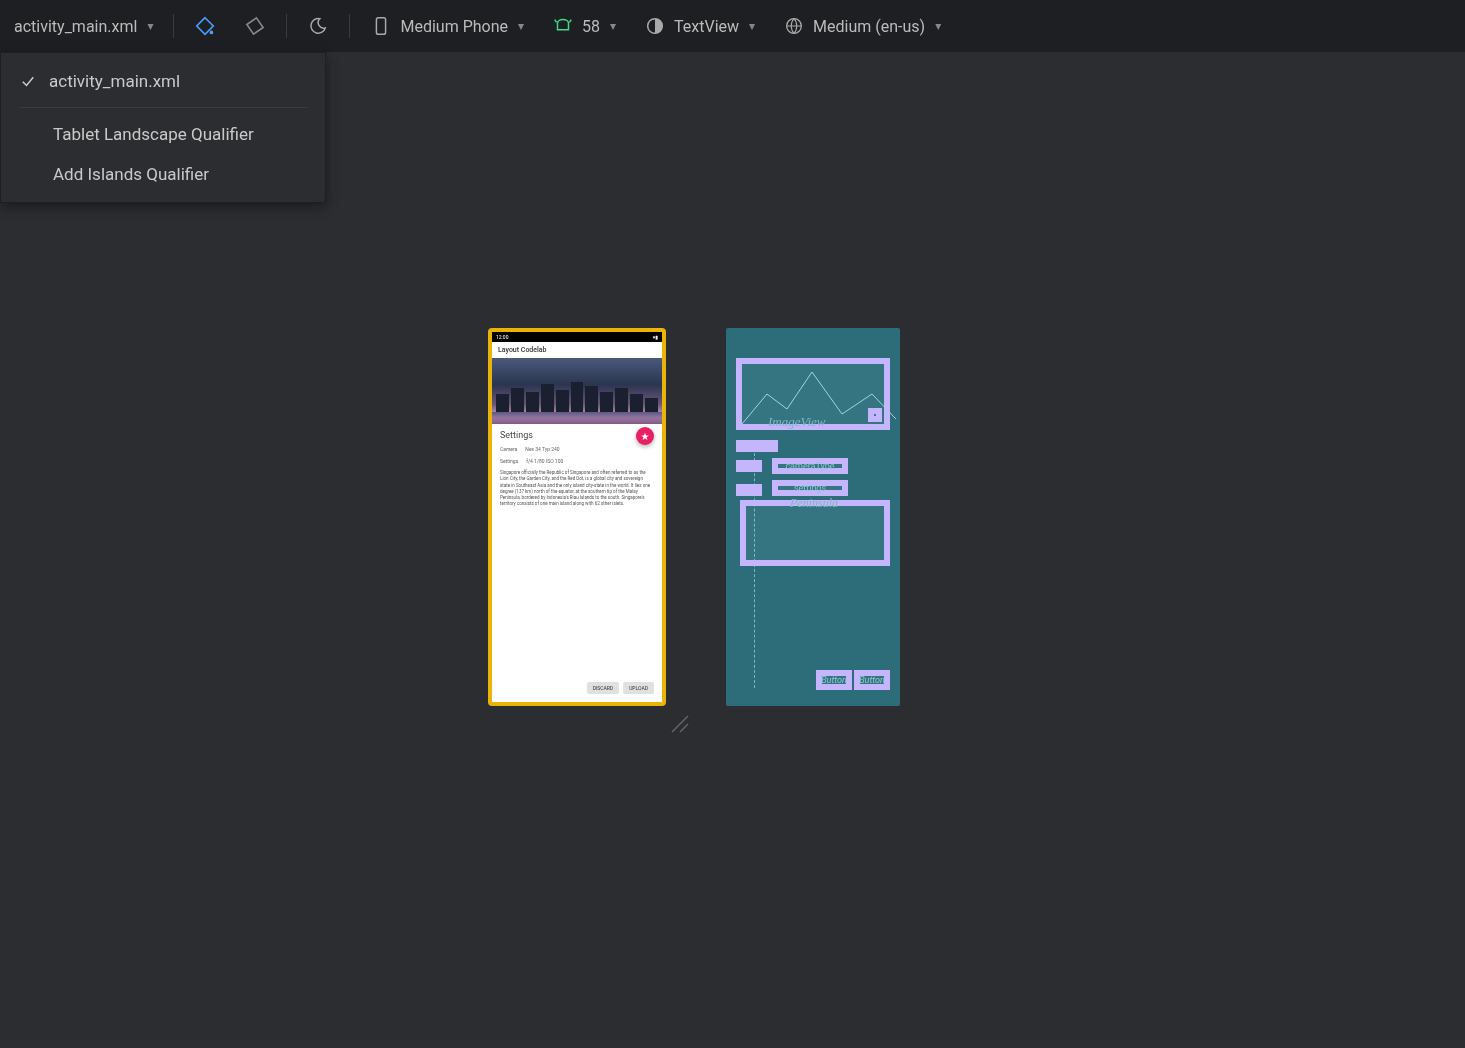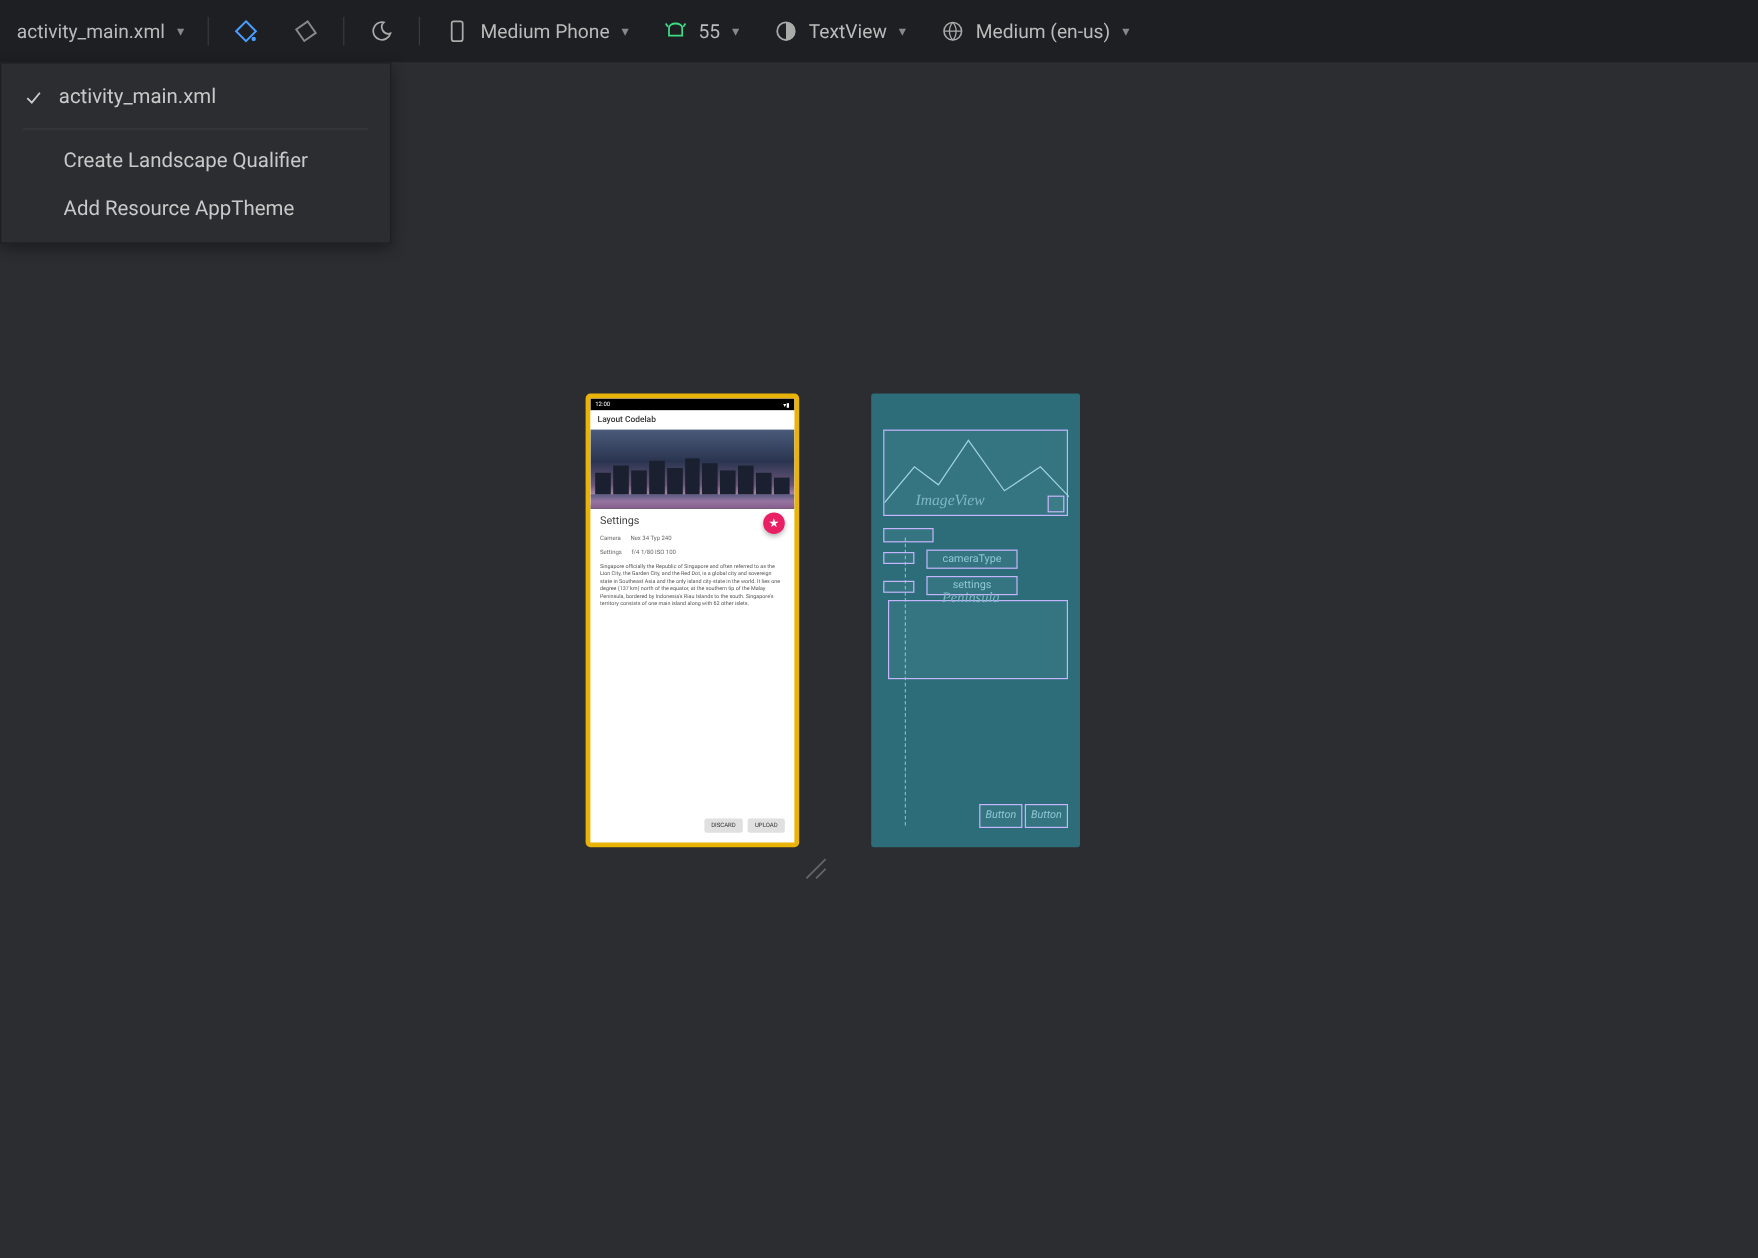--- a/index.html
+++ b/index.html
@@ -220,21 +220,21 @@
     position: absolute;
     left: 726px;
     top: 276px;
     width: 174px;
     height: 378px;
     background: #2d6d7a;
     border-radius: 2px;
   }
   .bp-box {
     position: absolute;
-    border: 1px solid #c4b5fd;
+    border: 6px solid #c4b5fd;
     background: rgba(159, 212, 222, 0.08);
   }
   .bp-label {
     color: #7fb8c4;
     font-size: 13px;
     font-style: italic;
     font-family: serif;
   }
   .bp-label-sm {
     color: #8fc8d4;
@@ -299,21 +299,21 @@
         <rect x="7" y="3" width="10" height="18" rx="2" fill="none" stroke="#aaa" stroke-width="1.6"></rect>
       </svg>
     <span>Medium Phone</span>
     <span class="chevron-down">▾</span>
   </div>
 
   <div class="toolbar-item">
     <svg class="icon-svg" viewBox="0 0 24 24">
         <path d="M6 9 A6 4 0 0 1 18 9 L18 16 L6 16 Z M5 8 L3 5 M19 8 L21 5" fill="none" stroke="#3ddc84" stroke-width="1.6"></path>
       </svg>
-    <span>55</span>
+    <span>58</span>
     <span class="chevron-down">▾</span>
   </div>
 
   <div class="toolbar-item">
     <svg class="icon-svg" viewBox="0 0 24 24">
         <circle cx="12" cy="12" r="8" fill="none" stroke="#aaa" stroke-width="1.6"></circle>
         <path d="M12 4 A8 8 0 0 1 12 20 Z" fill="#aaa"></path>
       </svg>
     <span>TextView</span>
     <span class="chevron-down">▾</span>
@@ -331,24 +331,24 @@
 
 <div class="dropdown-menu">
   <div class="menu-item with-check">
     <svg class="check-icon" viewBox="0 0 24 24">
         <path d="M5 13 L10 18 L19 7" fill="none" stroke="#ccc" stroke-width="2"></path>
       </svg>
     <span>activity_main.xml</span>
   </div>
   <div class="menu-divider"></div>
   <div class="menu-item indent">
-    <span>Create Landscape Qualifier</span>
+    <span>Tablet Landscape Qualifier</span>
   </div>
   <div class="menu-item indent">
-    <span>Add Resource AppTheme</span>
+    <span>Add Islands Qualifier</span>
   </div>
 </div>
 
 <div class="canvas">
 
   <div class="design-preview">
     <div class="status-bar">
       <span>12:00</span>
       <span>▾▮</span>
     </div>

